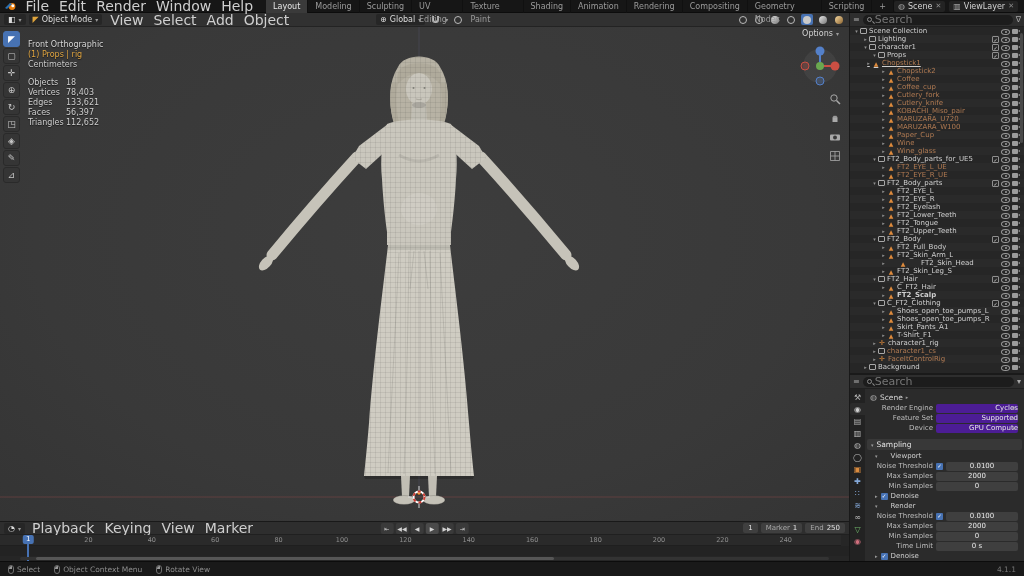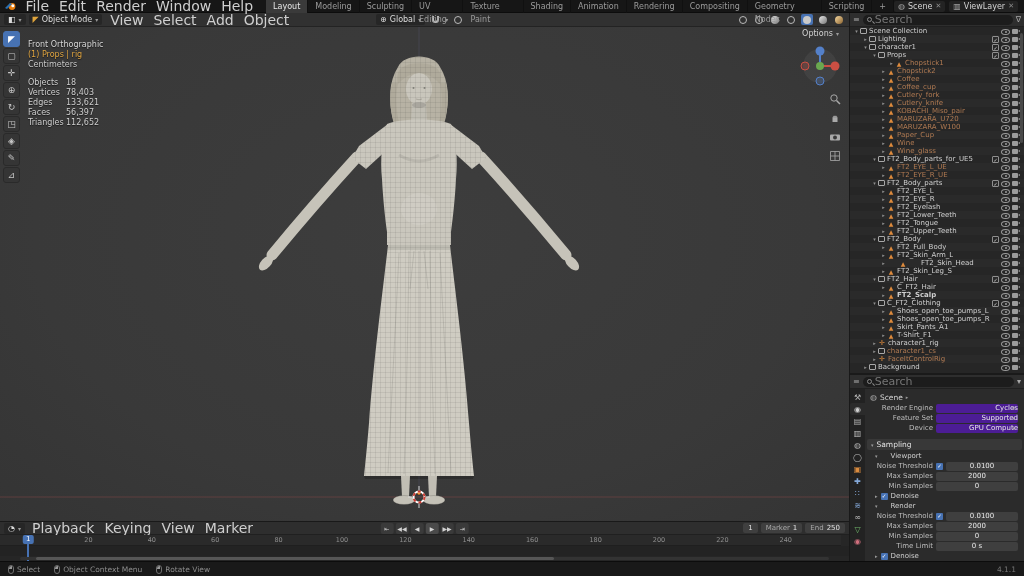--- a/index.html
+++ b/index.html
@@ -421,21 +421,21 @@
         <div class="orow" title="Props" style="padding-left: 21px;">
           <span class="ocaret">▾</span>
           <span class="oi collection"></span>
           <span class="olabel">Props</span>
           <span class="oright">
             <span class="ck">✓</span>
             <span class="eye"></span>
             <span class="cam"></span>
           </span>
         </div>
-        <div class="orow dim" title="Chopstick1" style="padding-left: 38px;">
+        <div class="orow dim" title="Chopstick1" style="padding-left: 15px; text-decoration: underline;">
           <span class="ocaret">▸</span>
           <span class="oi mesh">▲</span>
           <span class="olabel">Chopstick1</span>
           <span class="oright">
             <span class="eye"></span>
             <span class="cam"></span>
           </span>
         </div>
         <div class="orow dim" title="Chopstick2" style="padding-left: 30px;">
           <span class="ocaret">▸</span>

